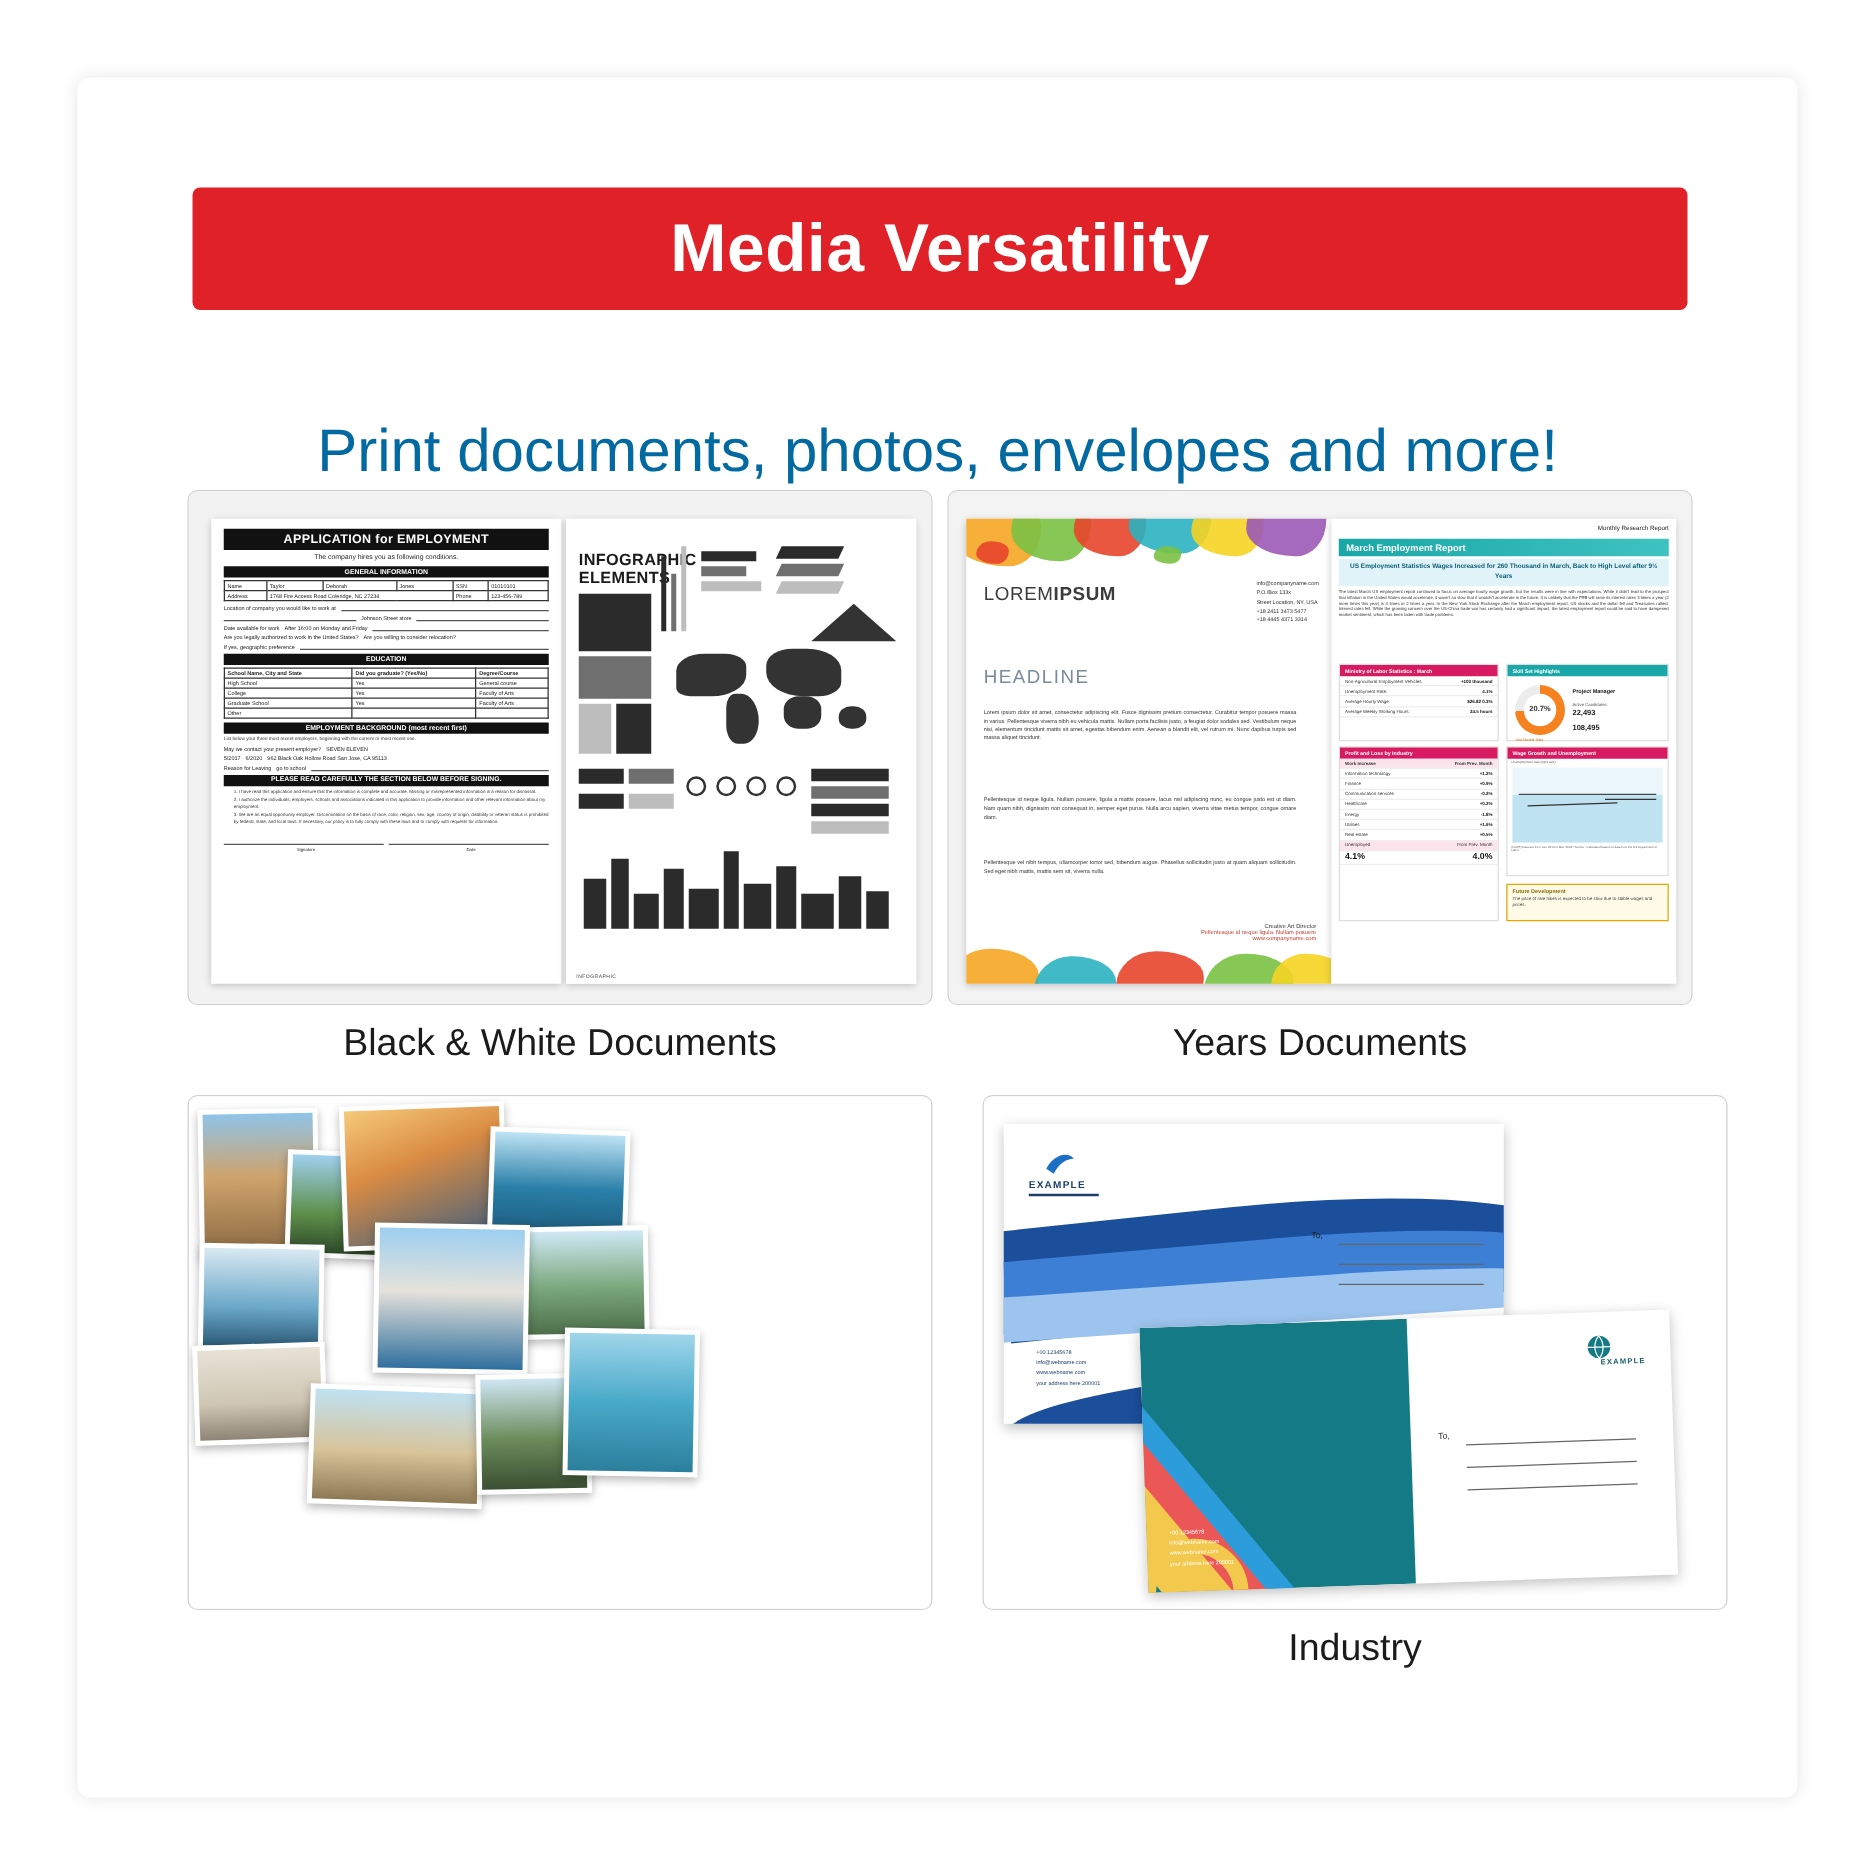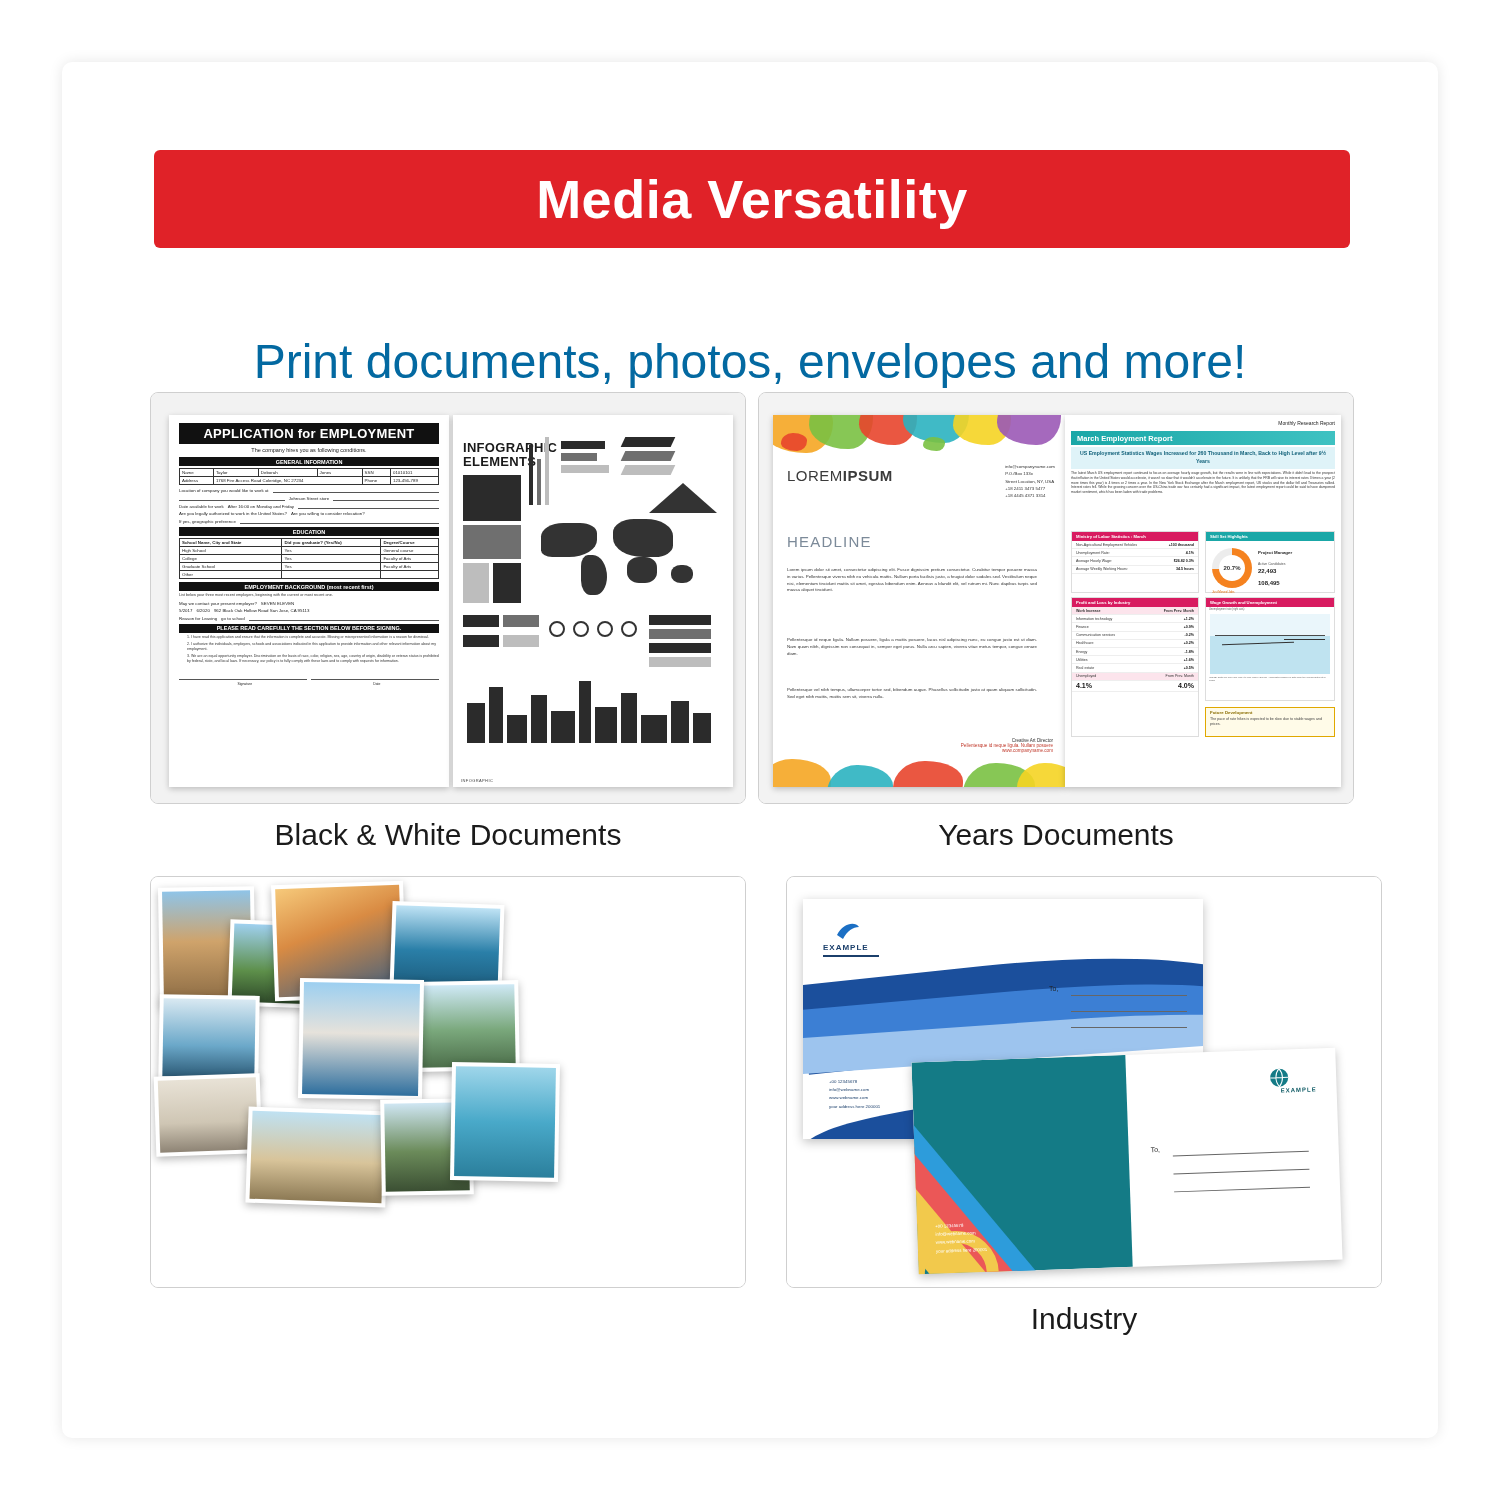--- a/index.html
+++ b/index.html
@@ -82,21 +82,21 @@
   .sheet {
     position: absolute;
     background: #fff;
     box-shadow: 0 2px 6px rgba(0,0,0,0.22);
   }
   .bw-left  { left: 18px;  top: 22px; width: 280px; height: 372px; padding: 8px 10px; }
   .bw-right { left: 302px; top: 22px; width: 280px; height: 372px; }
 
   .doc-title-bar {
     background:#111; color:#fff; text-align:center;
-    font-size: 13px; font-weight:bold; padding:3px 0; letter-spacing:.3px;
+    font-size: 10px; font-weight:bold; padding:3px 0; letter-spacing:.3px;
   }
   .doc-sub { text-align:center; font-size:5.5px; margin:3px 0 4px; color:#222; }
   .sec-bar { background:#111; color:#fff; text-align:center; font-size:5.5px; font-weight:bold; padding:1.5px 0; margin:3px 0 2px;}
   .mini-table { width:100%; border-collapse:collapse; font-size:4.4px; }
   .mini-table td, .mini-table th { border:0.5px solid #333; padding:1px 2px; color:#222; text-align:left; }
   .line-row { display:flex; gap:4px; font-size:4.4px; color:#222; margin:2px 0; align-items:flex-end;}
   .rule { flex:1; border-bottom:0.5px solid #555; height:6px; }
   .para { font-size:3.8px; color:#333; line-height:1.45; margin:2px 0; text-align:justify;}
   .ol { font-size:3.6px; color:#333; line-height:1.4; padding-left:8px; margin:2px 0; }
 

